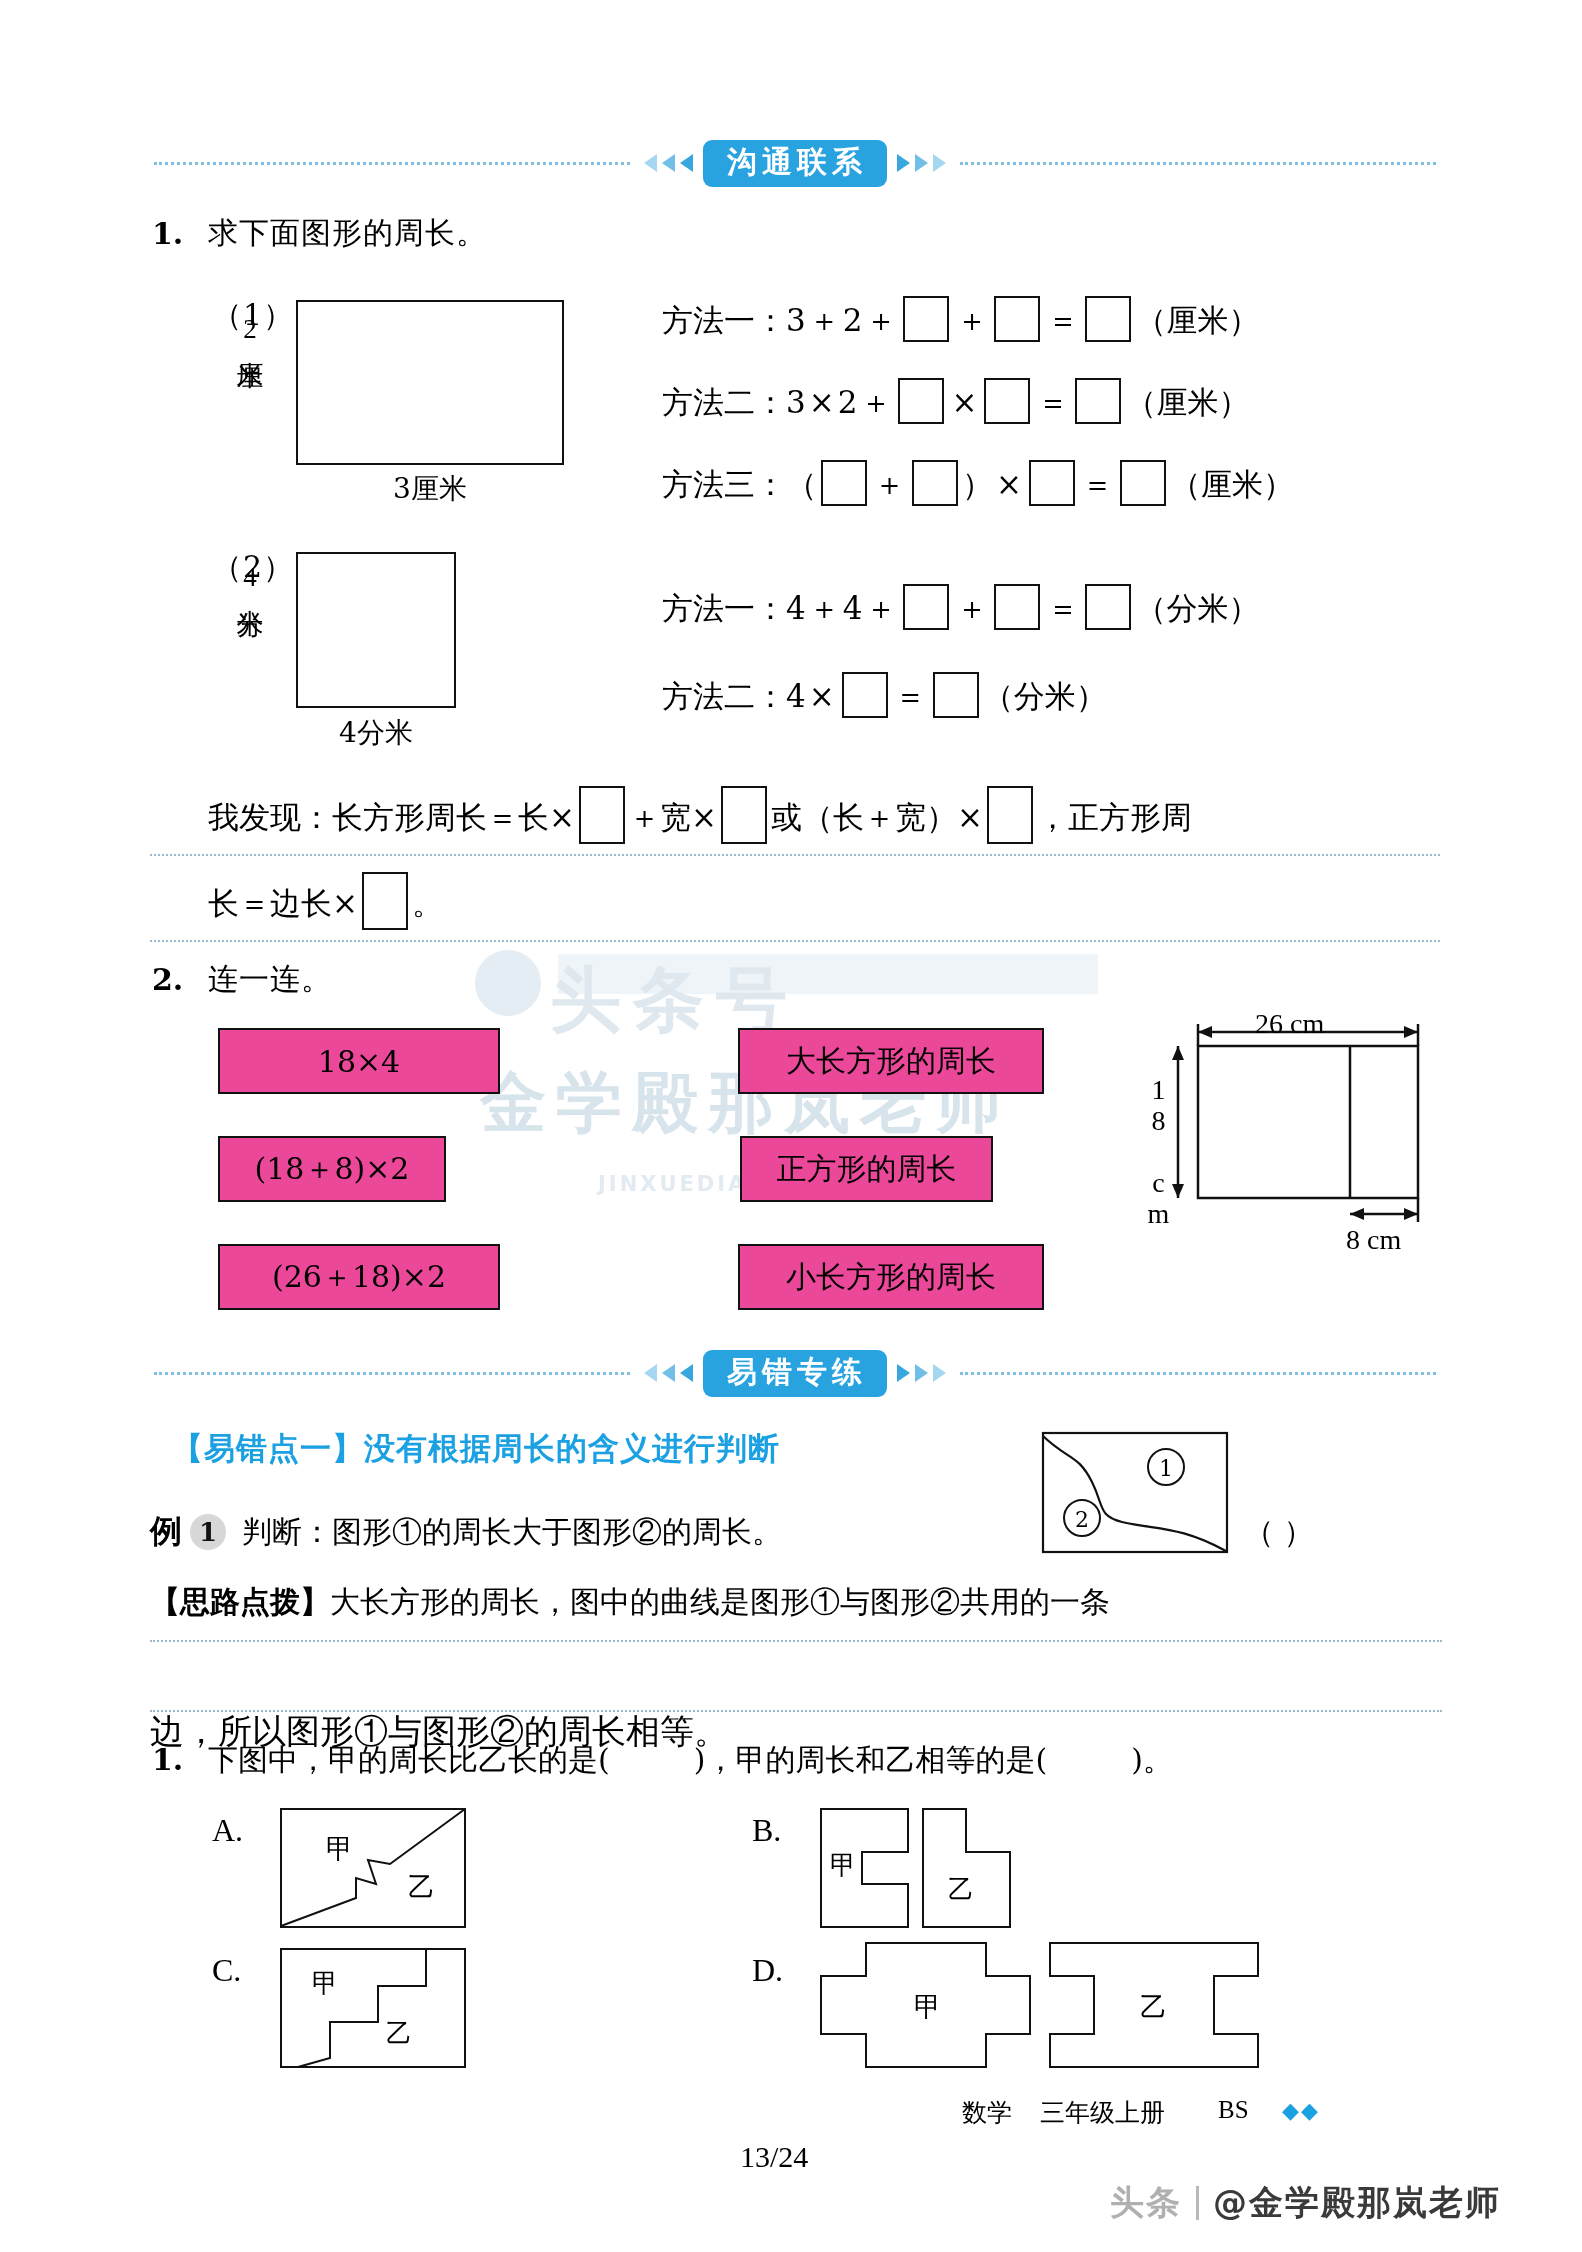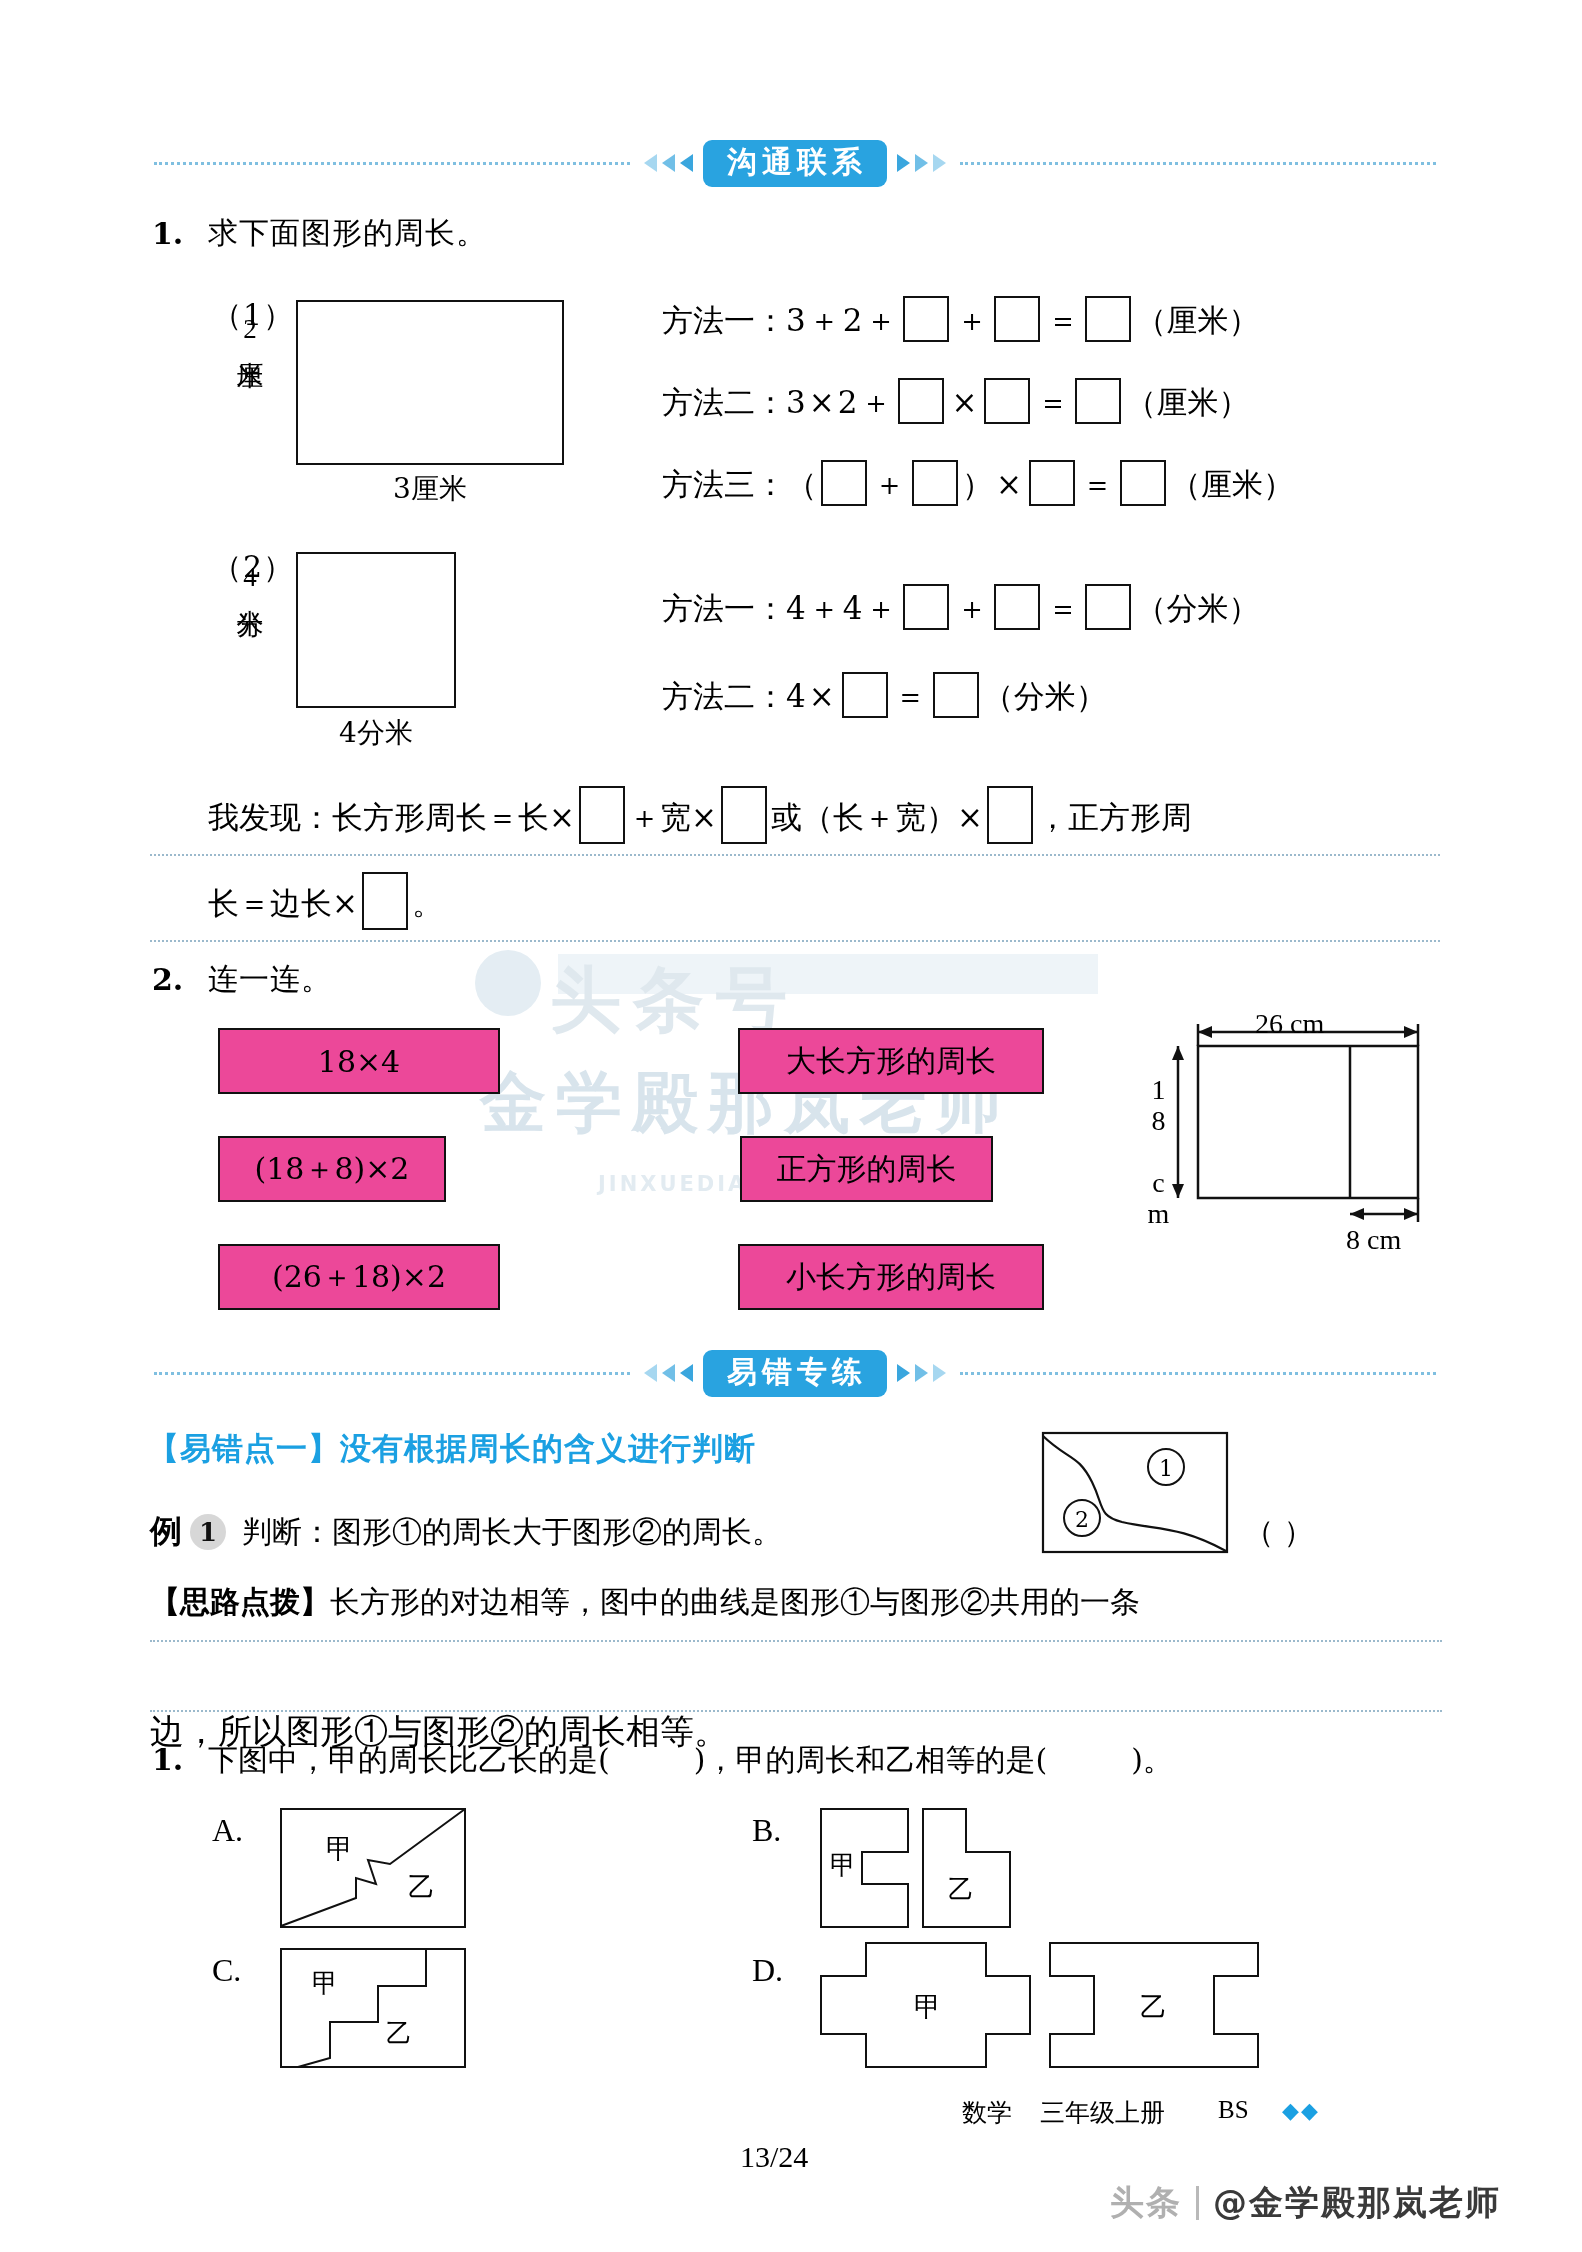--- a/index.html
+++ b/index.html
@@ -106,21 +106,21 @@
     font-size:30px;
   }
 
   
   .dotrule { border-top:2px dotted #9bb9cc; position:absolute; }
 
   .blue-head {
     color:#1ba0e2; font-family:"DejaVu Sans", sans-serif;
     font-weight:bold; font-size:31px; letter-spacing:1px;
   }
-  .blue-head .brk { color:#1ba0e2; }
+  .blue-head .brk { color:#1ba0e2;margin-left:24px; }
 
   .ex-badge {
     display:inline-flex; align-items:center; justify-content:center;
     width:36px;height:36px;border-radius:50%;
     background:#d7d7d7; color:#111; font-weight:bold;
     font-size:26px; font-family:"DejaVu Serif",serif;
     vertical-align:-4px; margin:0 8px;
   }
 
   .opt-letter { font-size:32px; font-family:"Liberation Serif",serif; }
@@ -296,21 +296,21 @@
       <rect x="3" y="3" width="184" height="119" fill="#fff" stroke="#111" stroke-width="2.2"></rect>
       <path d="M3,6 C28,30 38,24 52,52 C64,76 58,86 82,92 C118,100 140,96 186,121" fill="none" stroke="#111" stroke-width="2.2"></path>
       <circle cx="126" cy="37" r="18" fill="none" stroke="#111" stroke-width="2"></circle>
       <text x="126" y="46" font-size="22" text-anchor="middle" font-family="DejaVu Serif, serif">1</text>
       <circle cx="42" cy="88" r="18" fill="none" stroke="#111" stroke-width="2"></circle>
       <text x="42" y="97" font-size="22" text-anchor="middle" font-family="DejaVu Serif, serif">2</text>
     </svg>
   </div>
 
   <div class="abs eq cn" style="left:150px;top:1582px;font-size:30px;">
-    <span style="font-weight:bold;">【思路点拨】</span><span>长方形的对边相等，图中的曲线是图形①与图形②共用的一条</span>
+    <span style="font-weight:bold;">【思路点拨】</span><span>大长方形的周长，图中的曲线是图形①与图形②共用的一条</span>
   </div>
   <div class="dotrule" style="left:150px;top:1640px;width:1292px;"></div>
 
   <div class="abs eq cn" style="left:150px;top:1709px;font-size:34px;">边，所以图形①与图形②的周长相等。</div>
   <div class="dotrule" style="left:150px;top:1710px;width:1292px;"></div>
 
   <div class="abs qnum" style="left:152px;top:1742px;">1.</div>
   <div class="abs cn" style="left:208px;top:1740px;font-size:30px;white-space:nowrap;">
     <span>下图中，甲的周长比乙长的是(</span><span style="display:inline-block;width:84px;"></span><span>)，甲的周长和乙相等的是(</span><span style="display:inline-block;width:84px;"></span><span>)。</span>
   </div>

